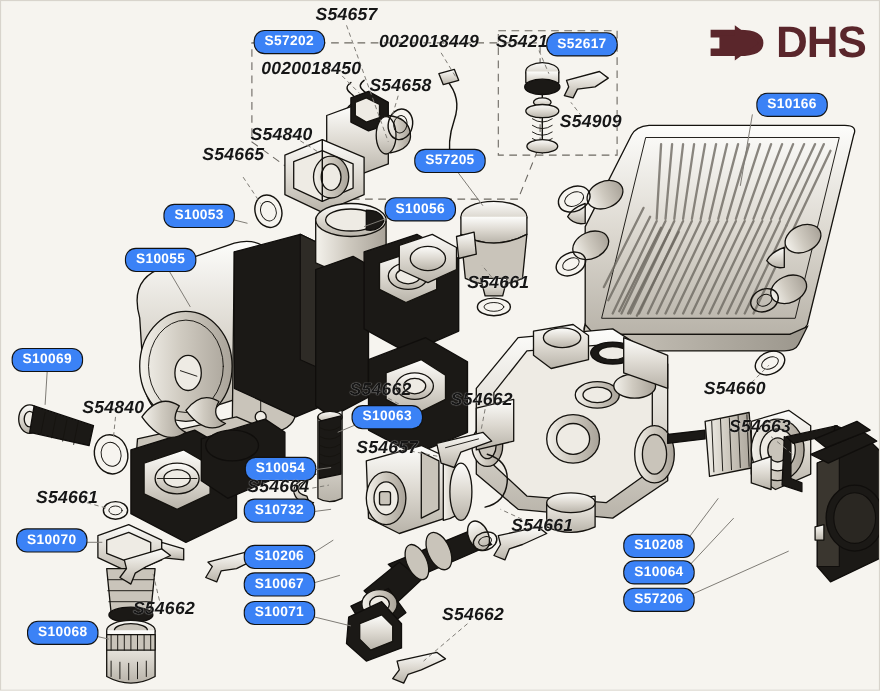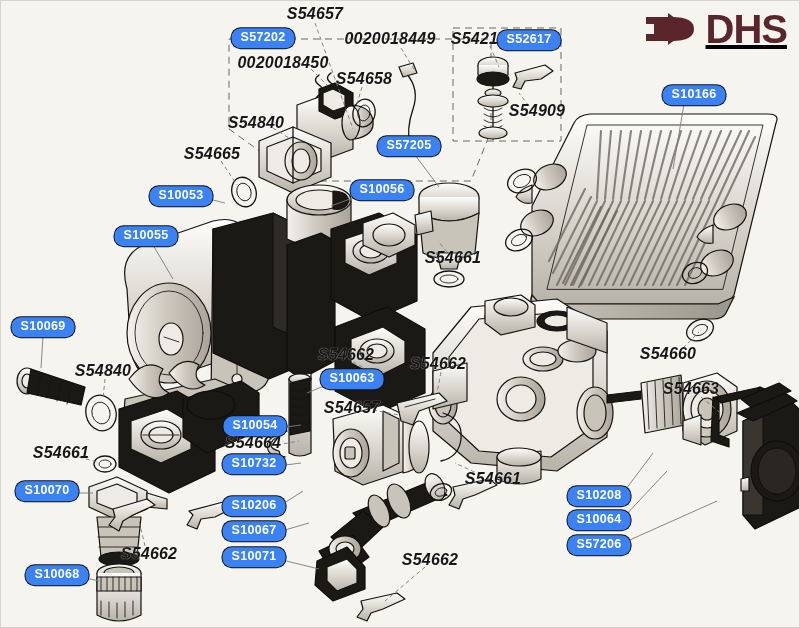--- a/index.html
+++ b/index.html
@@ -30,22 +30,22 @@
   
   .plain{
     color:#161616;font-style:italic;font-weight:bold;
     font-size:16px;letter-spacing:.2px;
     transform:translate(-50%,-50%);
     text-shadow:0 0 1px rgba(255,255,255,.9);
   }
 
   
   #logo{
-    position:absolute;right:12px;top:8px;
-    display:flex;align-items:flex-end;gap:2px;text-decoration:underline;
+    position:absolute;right:12px;top:18px;
+    display:flex;align-items:flex-end;gap:2px;
   }
   #logo .mark{display:block;}
   #logo .word{
     color:#5a262b;font-weight:bold;font-size:40px;
     letter-spacing:-1px;line-height:1;
     font-family:"Liberation Sans", sans-serif;
   }
 </style>
 </head>
 <body>
@@ -483,23 +483,23 @@
 
   <div id="labels">
       <div class="lbl plain" style="left: 314px; top: 13px;">S54657</div>
       <div class="lbl badge" style="left: 262px; top: 37px;">S57202</div>
       <div class="lbl plain" style="left: 389px; top: 38px;">0020018449</div>
       <div class="lbl plain" style="left: 282px; top: 62px;">0020018450</div>
       <div class="lbl plain" style="left: 363px; top: 78px; font-style: italic;">S54658</div>
       <div class="lbl plain" style="left: 478px; top: 38px;">S54215</div>
       <div class="lbl badge" style="left: 528px; top: 39px;">S52617</div>
       <div class="lbl plain" style="left: 536px; top: 110px;">S54909</div>
-      <div class="lbl badge" style="left: 693px; top: 94px;">S10166</div>
+      <div class="lbl badge" style="left: 719px; top: 94px;">S10166</div>
       <div class="lbl plain" style="left: 255px; top: 122px;">S54840</div>
-      <div class="lbl plain" style="left: 211px; top: 153px; text-align: right;">S54665</div>
+      <div class="lbl plain" style="left: 211px; top: 140px; text-align: right;">S54665</div>
       <div class="lbl badge" style="left: 408px; top: 145px;">S57205</div>
       <div class="lbl badge" style="left: 180px; top: 195px;">S10053</div>
       <div class="lbl badge" style="left: 381px; top: 189px; text-align: center;">S10056</div>
       <div class="lbl badge" style="left: 145px; top: 235px;">S10055</div>
       <div class="lbl plain" style="left: 452px; top: 257px;">S54661</div>
       <div class="lbl badge" style="left: 42px; top: 326px;">S10069</div>
       <div class="lbl plain" style="left: 102px; top: 370px;">S54840</div>
       <div class="lbl plain" style="left: 345px; top: 354px;">S54662</div>
       <div class="lbl plain" style="left: 437px; top: 363px;">S54662</div>
       <div class="lbl plain" style="left: 667px; top: 353px;">S54660</div>

